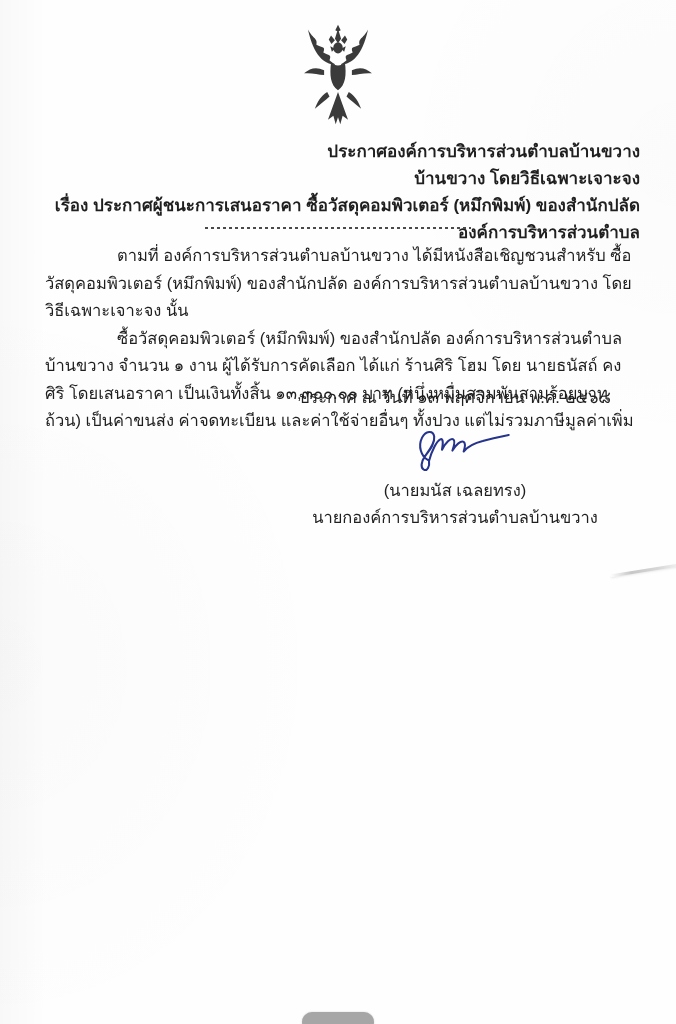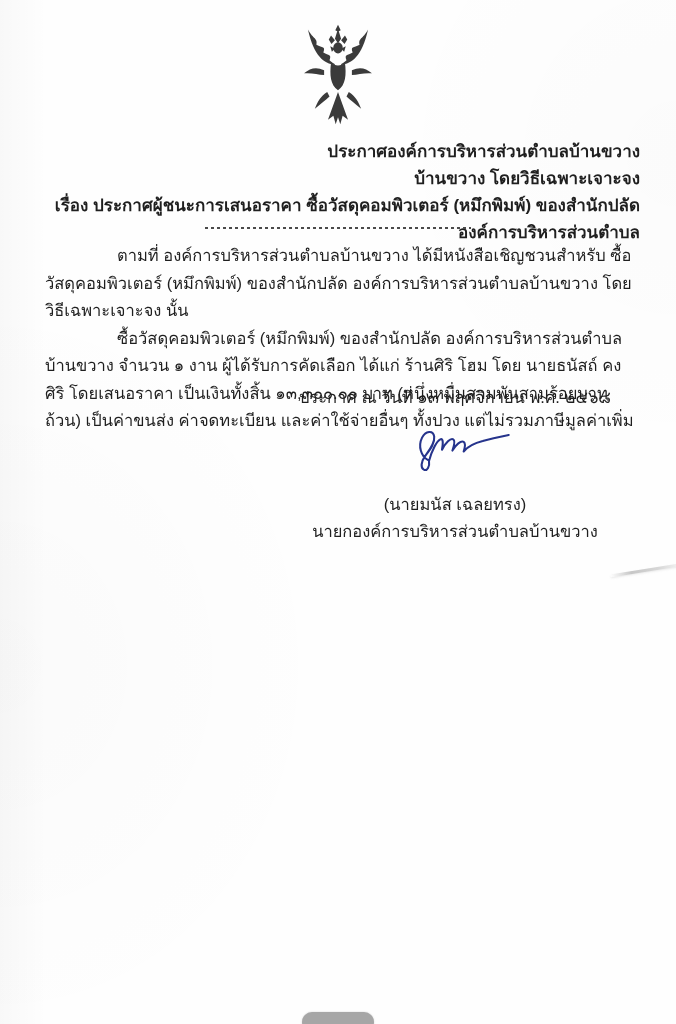--- a/index.html
+++ b/index.html
@@ -68,21 +68,21 @@
     font-size: 16.5px;
     line-height: 27px;
   }
   .signature-wrap {
     margin-top: 10px;
     height: 54px;
     display: flex;
     align-items: center;
     justify-content: center;
   }
-  .sig-name { margin-top: 16px; }
+  .sig-name { margin-top: 2px; }
   .sig-position { margin-top: 0; }
 
   .crease {
     position: absolute;
     left: 610px;
     top: 569px;
     width: 70px;
     height: 3px;
     border-radius: 2px;
     transform: rotate(-9deg);

